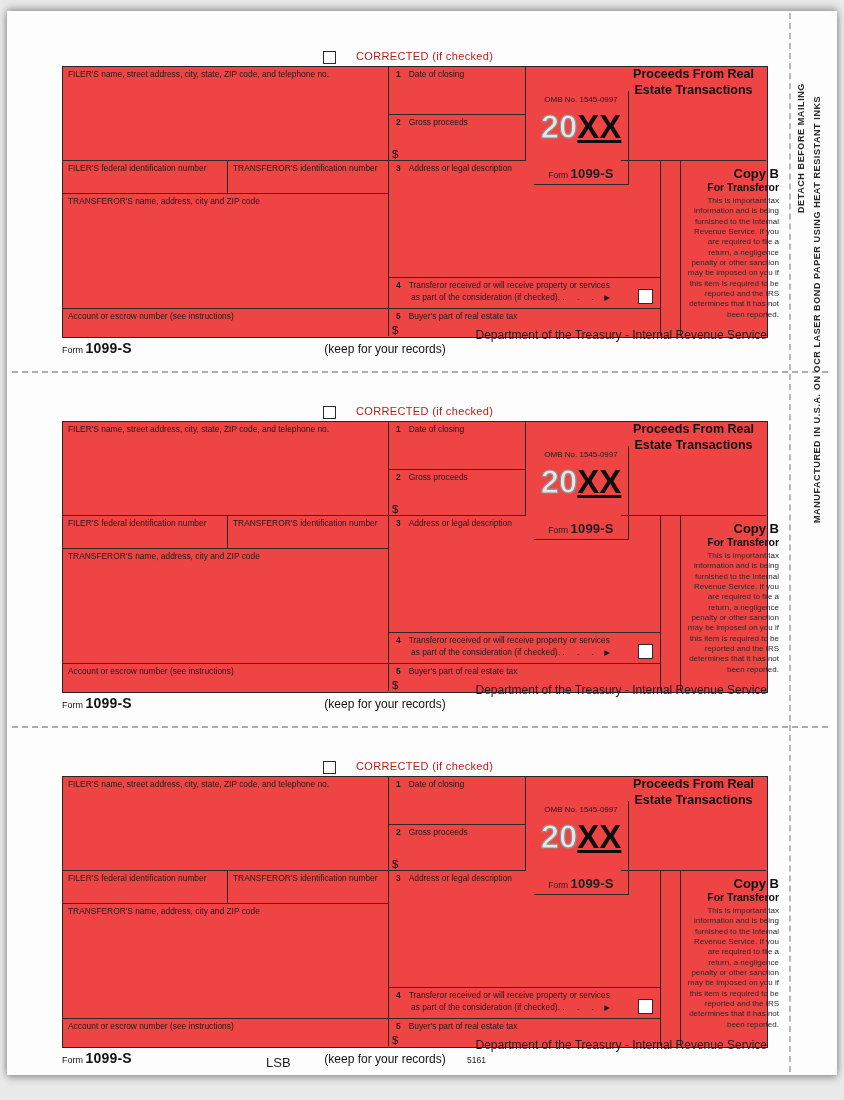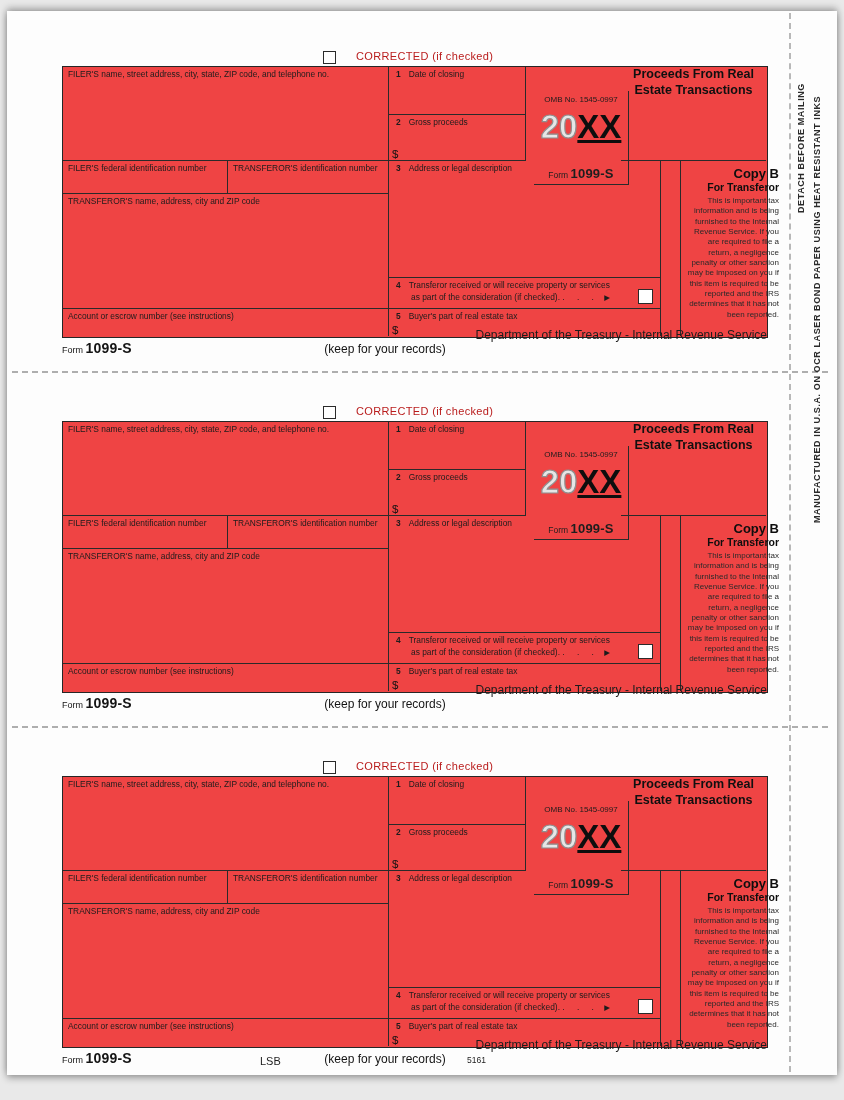--- a/index.html
+++ b/index.html
@@ -76,21 +76,21 @@
   .for-transferor { font-size:10.5px; font-weight:bold; line-height:13px; color:#0e0e0e; }
   .notice { font-size:8px; line-height:10.35px; margin-top:2px; color:#2a2a2a; }
 
   .b4l2 { font-size:8.4px; line-height:9.6px; padding-left:22px; margin-top:2px; color:#1c1c1c; }
   .dots { letter-spacing:5px; }
   .arrow { font-family:"DejaVu Sans", sans-serif; font-size:7.5px; margin-left:3px; }
   .b4cb { position:absolute; right:7px; bottom:4px; width:15px; height:15px; border:1.4px solid #2a2a2a; background:#fff; }
 
   .f-form { position:absolute; left:62px; top:290px; font-size:9px; color:#141414; }
   .f-form b { font-size:14px; letter-spacing:.2px; }
-  .f-lsb  { position:absolute; left:260px; top:295px; font-size:11px; }
+  .f-lsb  { position:absolute; left:266px; top:295px; font-size:13px; }
   .f-keep { position:absolute; left:300px; top:292px; width:170px; text-align:center; font-size:12px; color:#141414; }
   .f-code { position:absolute; left:467px; top:295px; font-size:8.5px; }
   .f-dept { position:absolute; right:77px; top:278px; font-size:12px; color:#1c1c1c; }
 </style>
 </head>
 <body>
 
 <div class="page-bg"></div>
 
 <div id="content">

